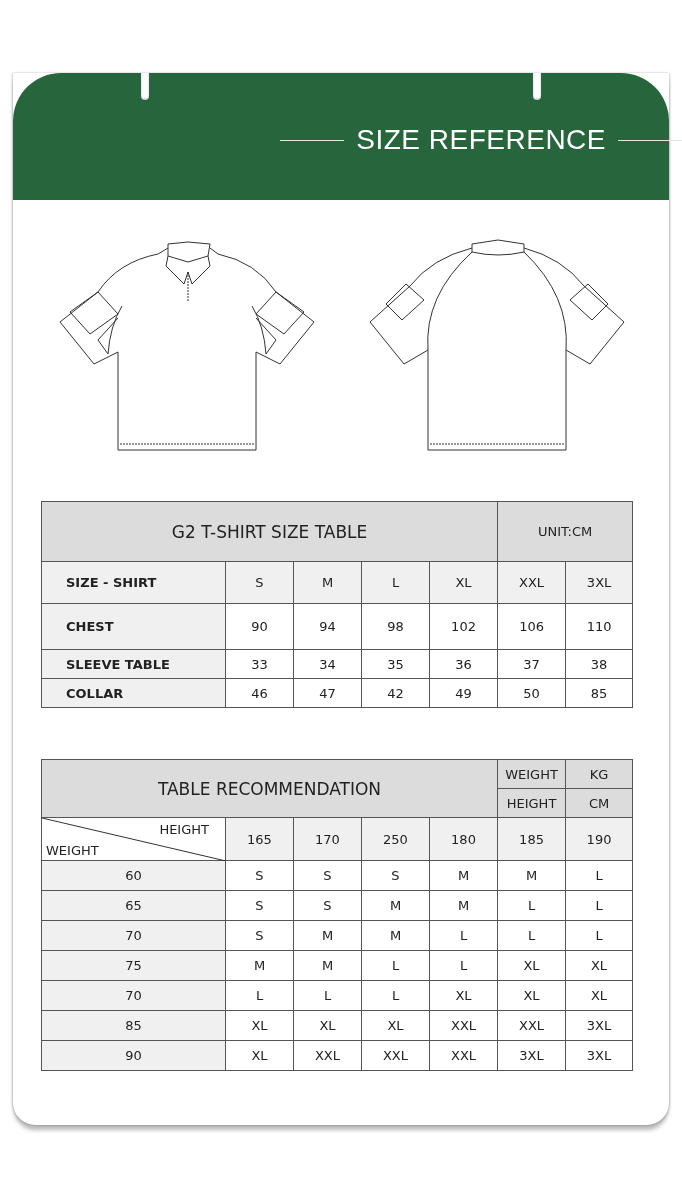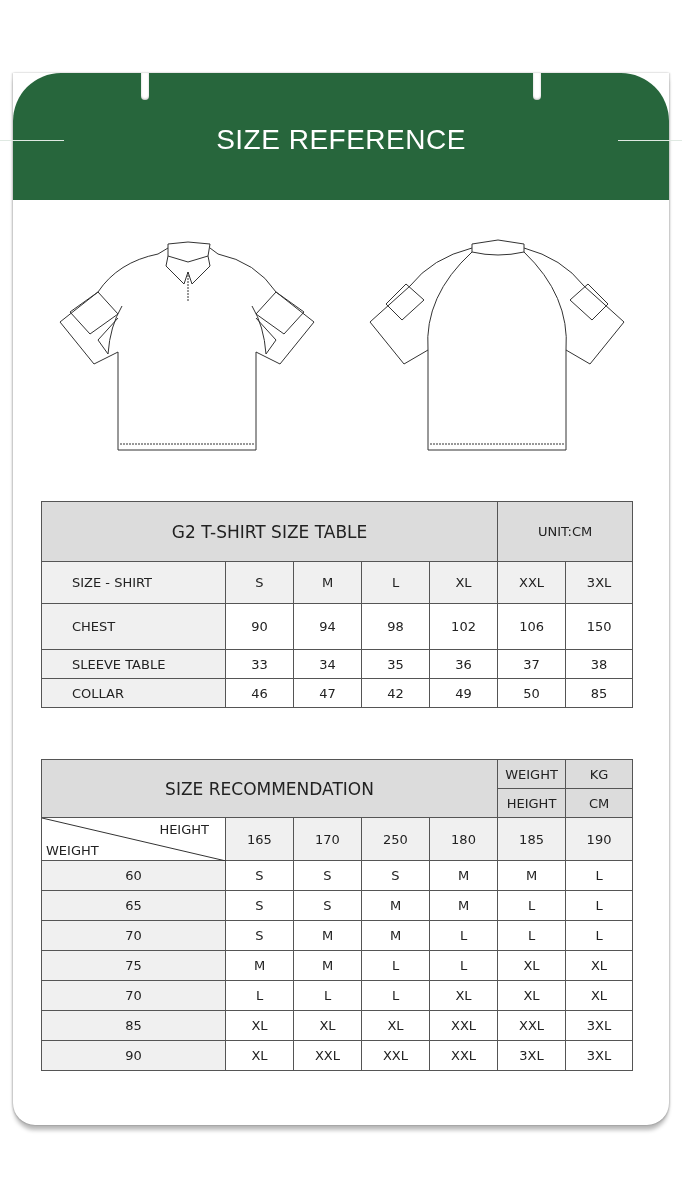--- a/index.html
+++ b/index.html
@@ -1,28 +1,28 @@
 <!DOCTYPE html>
 <html><head>
 <meta charset="utf-8">
 <style>
   html,body{margin:0;padding:0;background:#fff;}
   body{width:682px;height:1200px;position:relative;overflow:hidden;font-family:"DejaVu Sans","Liberation Sans",sans-serif;}
   .card{position:absolute;left:13px;top:73px;width:656px;height:1052px;background:#fff;border-radius:0 0 22px 22px;box-shadow:0 6px 4px -1px rgba(0,0,0,0.28), -1px 0 2px rgba(0,0,0,0.18), 1px 0 2px rgba(0,0,0,0.18);}
   .header{position:absolute;left:13px;top:73px;width:656px;height:127px;background:#27663c;border-radius:48px 48px 0 0;}
   .notch{position:absolute;top:73px;width:8px;height:27px;background:#fff;border-radius:0 0 4px 4px;box-shadow:inset 0 -1px 2px rgba(0,0,0,0.25);}
-  .title-wrap{position:absolute;left:0;top:124px;width:682px;display:flex;justify-content:space-between;align-items:center;}
+  .title-wrap{position:absolute;left:0;top:124px;width:682px;display:flex;justify-content:flex-end;align-items:center;}
   .title-line{width:64px;height:1px;background:#dfe9e2;}
   .title{color:#fff;font-family:"Liberation Sans",sans-serif;font-size:28px;letter-spacing:0.5px;margin:0 12px;}
   .shirt{position:absolute;top:236px;}
   table{border-collapse:collapse;position:absolute;left:41px;width:591px;table-layout:fixed;}
   td{border:1px solid #555;font-size:13px;color:#222;text-align:center;padding:0;}
   .t1 td.hd{background:#dcdcdc;}
   .g{background:#f0f0f0;}
-  .left{text-align:left;padding-left:30px;}
+  .left{text-align:left;padding-left:24px;font-weight:bold;}
   .big{font-size:17px;}
   .diag{position:relative;background:#fff;}
   .diag svg{position:absolute;left:0;top:0;}
   .diag .h{position:absolute;right:16px;top:4px;font-size:13px;}
   .diag .w{position:absolute;left:4px;bottom:2px;font-size:13px;}
 </style>
 </head>
 <body>
 
 <div class="card"></div>
@@ -81,21 +81,21 @@
     <td>XXL</td>
     <td>3XL</td>
   </tr>
   <tr style="height:46px">
     <td class="left g">CHEST</td>
     <td>90</td>
     <td>94</td>
     <td>98</td>
     <td>102</td>
     <td>106</td>
-    <td>150</td>
+    <td>110</td>
   </tr>
   <tr style="height:29px">
     <td class="left g">SLEEVE TABLE</td>
     <td>33</td>
     <td>34</td>
     <td>35</td>
     <td>36</td>
     <td>37</td>
     <td>38</td>
   </tr>
@@ -116,21 +116,21 @@
       <col style="width:184px">
       <col style="width:68px">
       <col style="width:68px">
       <col style="width:68px">
       <col style="width:68px">
       <col style="width:68px">
       <col style="width:67px">
     </colgroup>
   <tbody>
       <tr style="height:29px">
-    <td class="hd big" colspan="5" rowspan="2">SIZE RECOMMENDATION</td>
+    <td class="hd big" colspan="5" rowspan="2">TABLE RECOMMENDATION</td>
     <td class="hd">WEIGHT</td>
     <td class="hd">KG</td>
   </tr>
   <tr style="height:29px">
     <td class="hd">HEIGHT</td>
     <td class="hd">CM</td>
   </tr>
   <tr style="height:43px" class="g">
     <td class="diag">
       <svg width="184" height="43">

